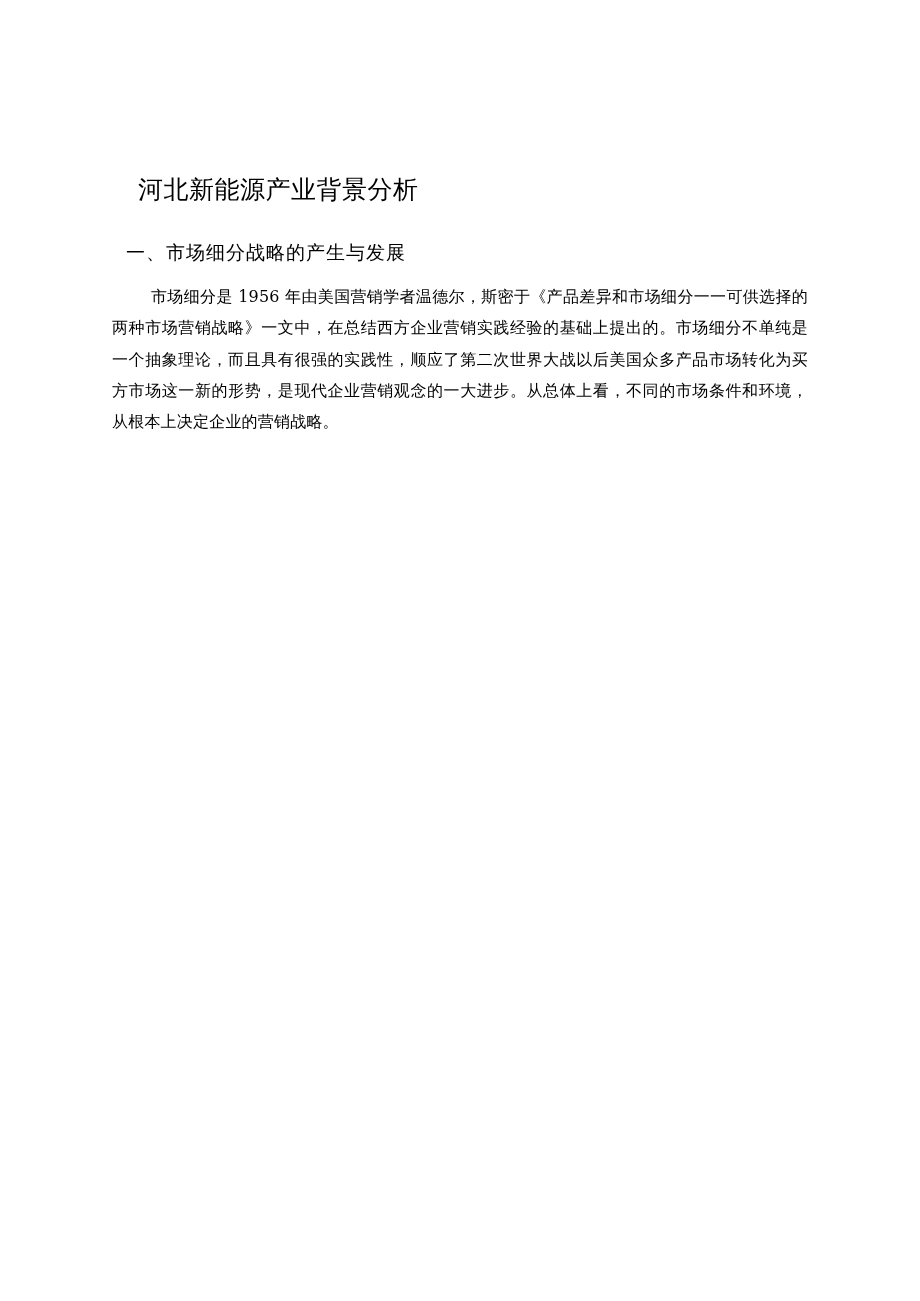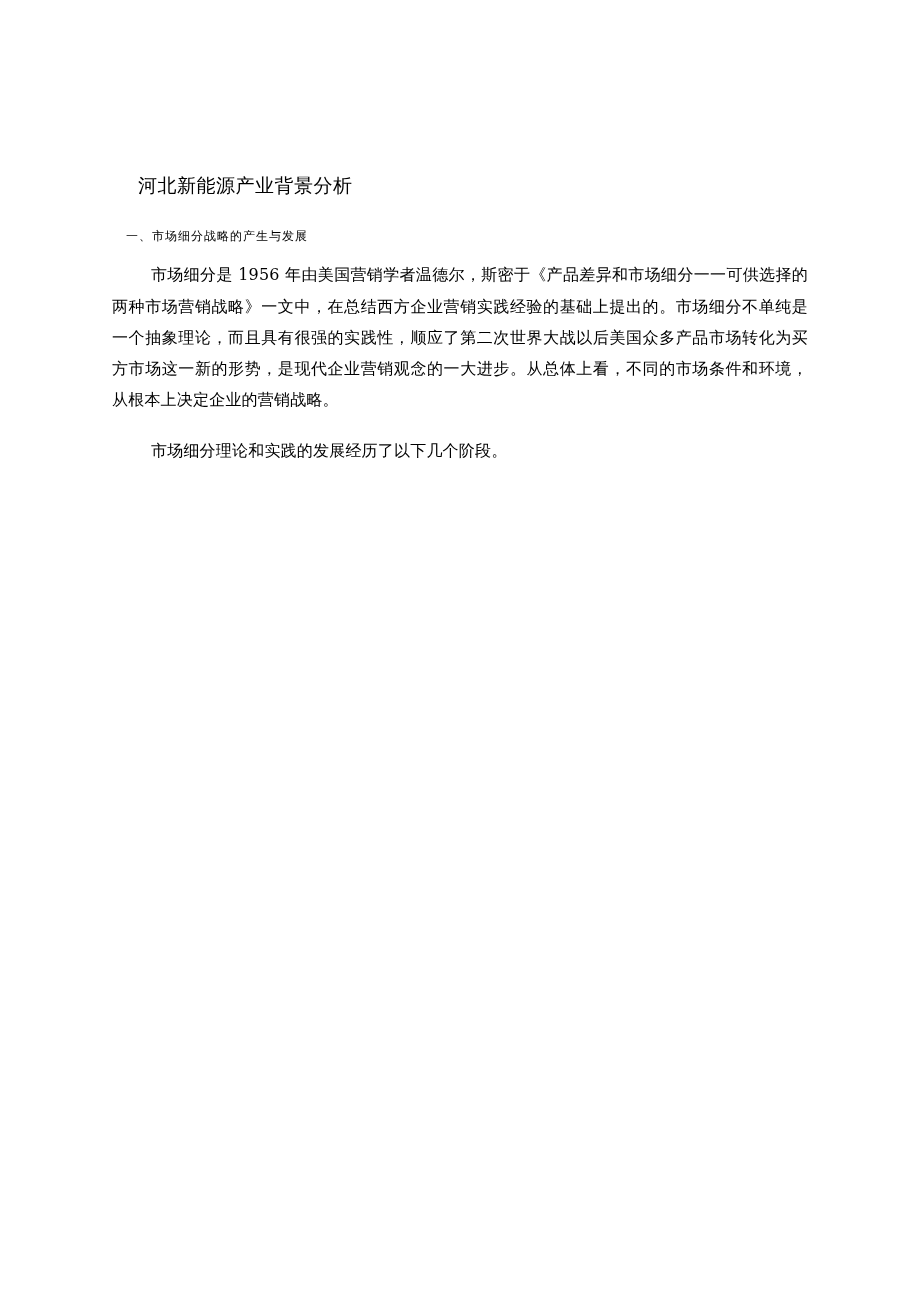--- a/index.html
+++ b/index.html
@@ -15,30 +15,30 @@
     -webkit-font-smoothing: antialiased;
   }
   .page {
     position: relative;
     width: 920px;
     height: 1301px;
     box-sizing: border-box;
     padding: 170px 112px 40px 112px;
   }
   .doc-title {
-    font-size: 19px;
+    font-size: 25px;
     line-height: 1.6;
     font-family: "DejaVu Sans", "Liberation Sans", sans-serif;
     margin: 0 0 26px 0;
     padding-left: 26px;
     font-weight: normal;
     letter-spacing: 0.5px;
   }
   .heading-1 {
-    font-size: 12px;
+    font-size: 19px;
     line-height: 1.75;
     font-family: "DejaVu Sans", "Liberation Sans", sans-serif;
     margin: 16px 0 12px 0;
     padding-left: 14px;
     font-weight: normal;
     letter-spacing: 1px;
   }
   .heading-2 {
     font-size: 19px;
     line-height: 1.9;
@@ -66,20 +66,19 @@
 <div class="page">
 
   <h1 class="doc-title">河北新能源产业背景分析</h1>
 
   <div class="heading-1">一、市场细分战略的产生与发展</div>
 
   <p class="body-para">市场细分是 1956 年由美国营销学者温德尔，斯密于《产品差异和市场细分一一可供选择的两种市场营销战略》一文中，在总结西方企业营销实践经验的基础上提出的。市场细分不单纯是一个抽象理论，而且具有很强的实践性，顺应了第二次世界大战以后美国众多产品市场转化为买方市场这一新的形势，是现代企业营销观念的一大进步。从总体上看，不同的市场条件和环境，从根本上决定企业的营销战略。</p>
 
   <div class="spacer-sm"></div>
 
-  <p class="body-para">市场细分理论和实践的发展经历了以下几个阶段。</p>
 
 
 
   <div class="spacer-md"></div>
 
 
 </div>
 
 </body></html>

